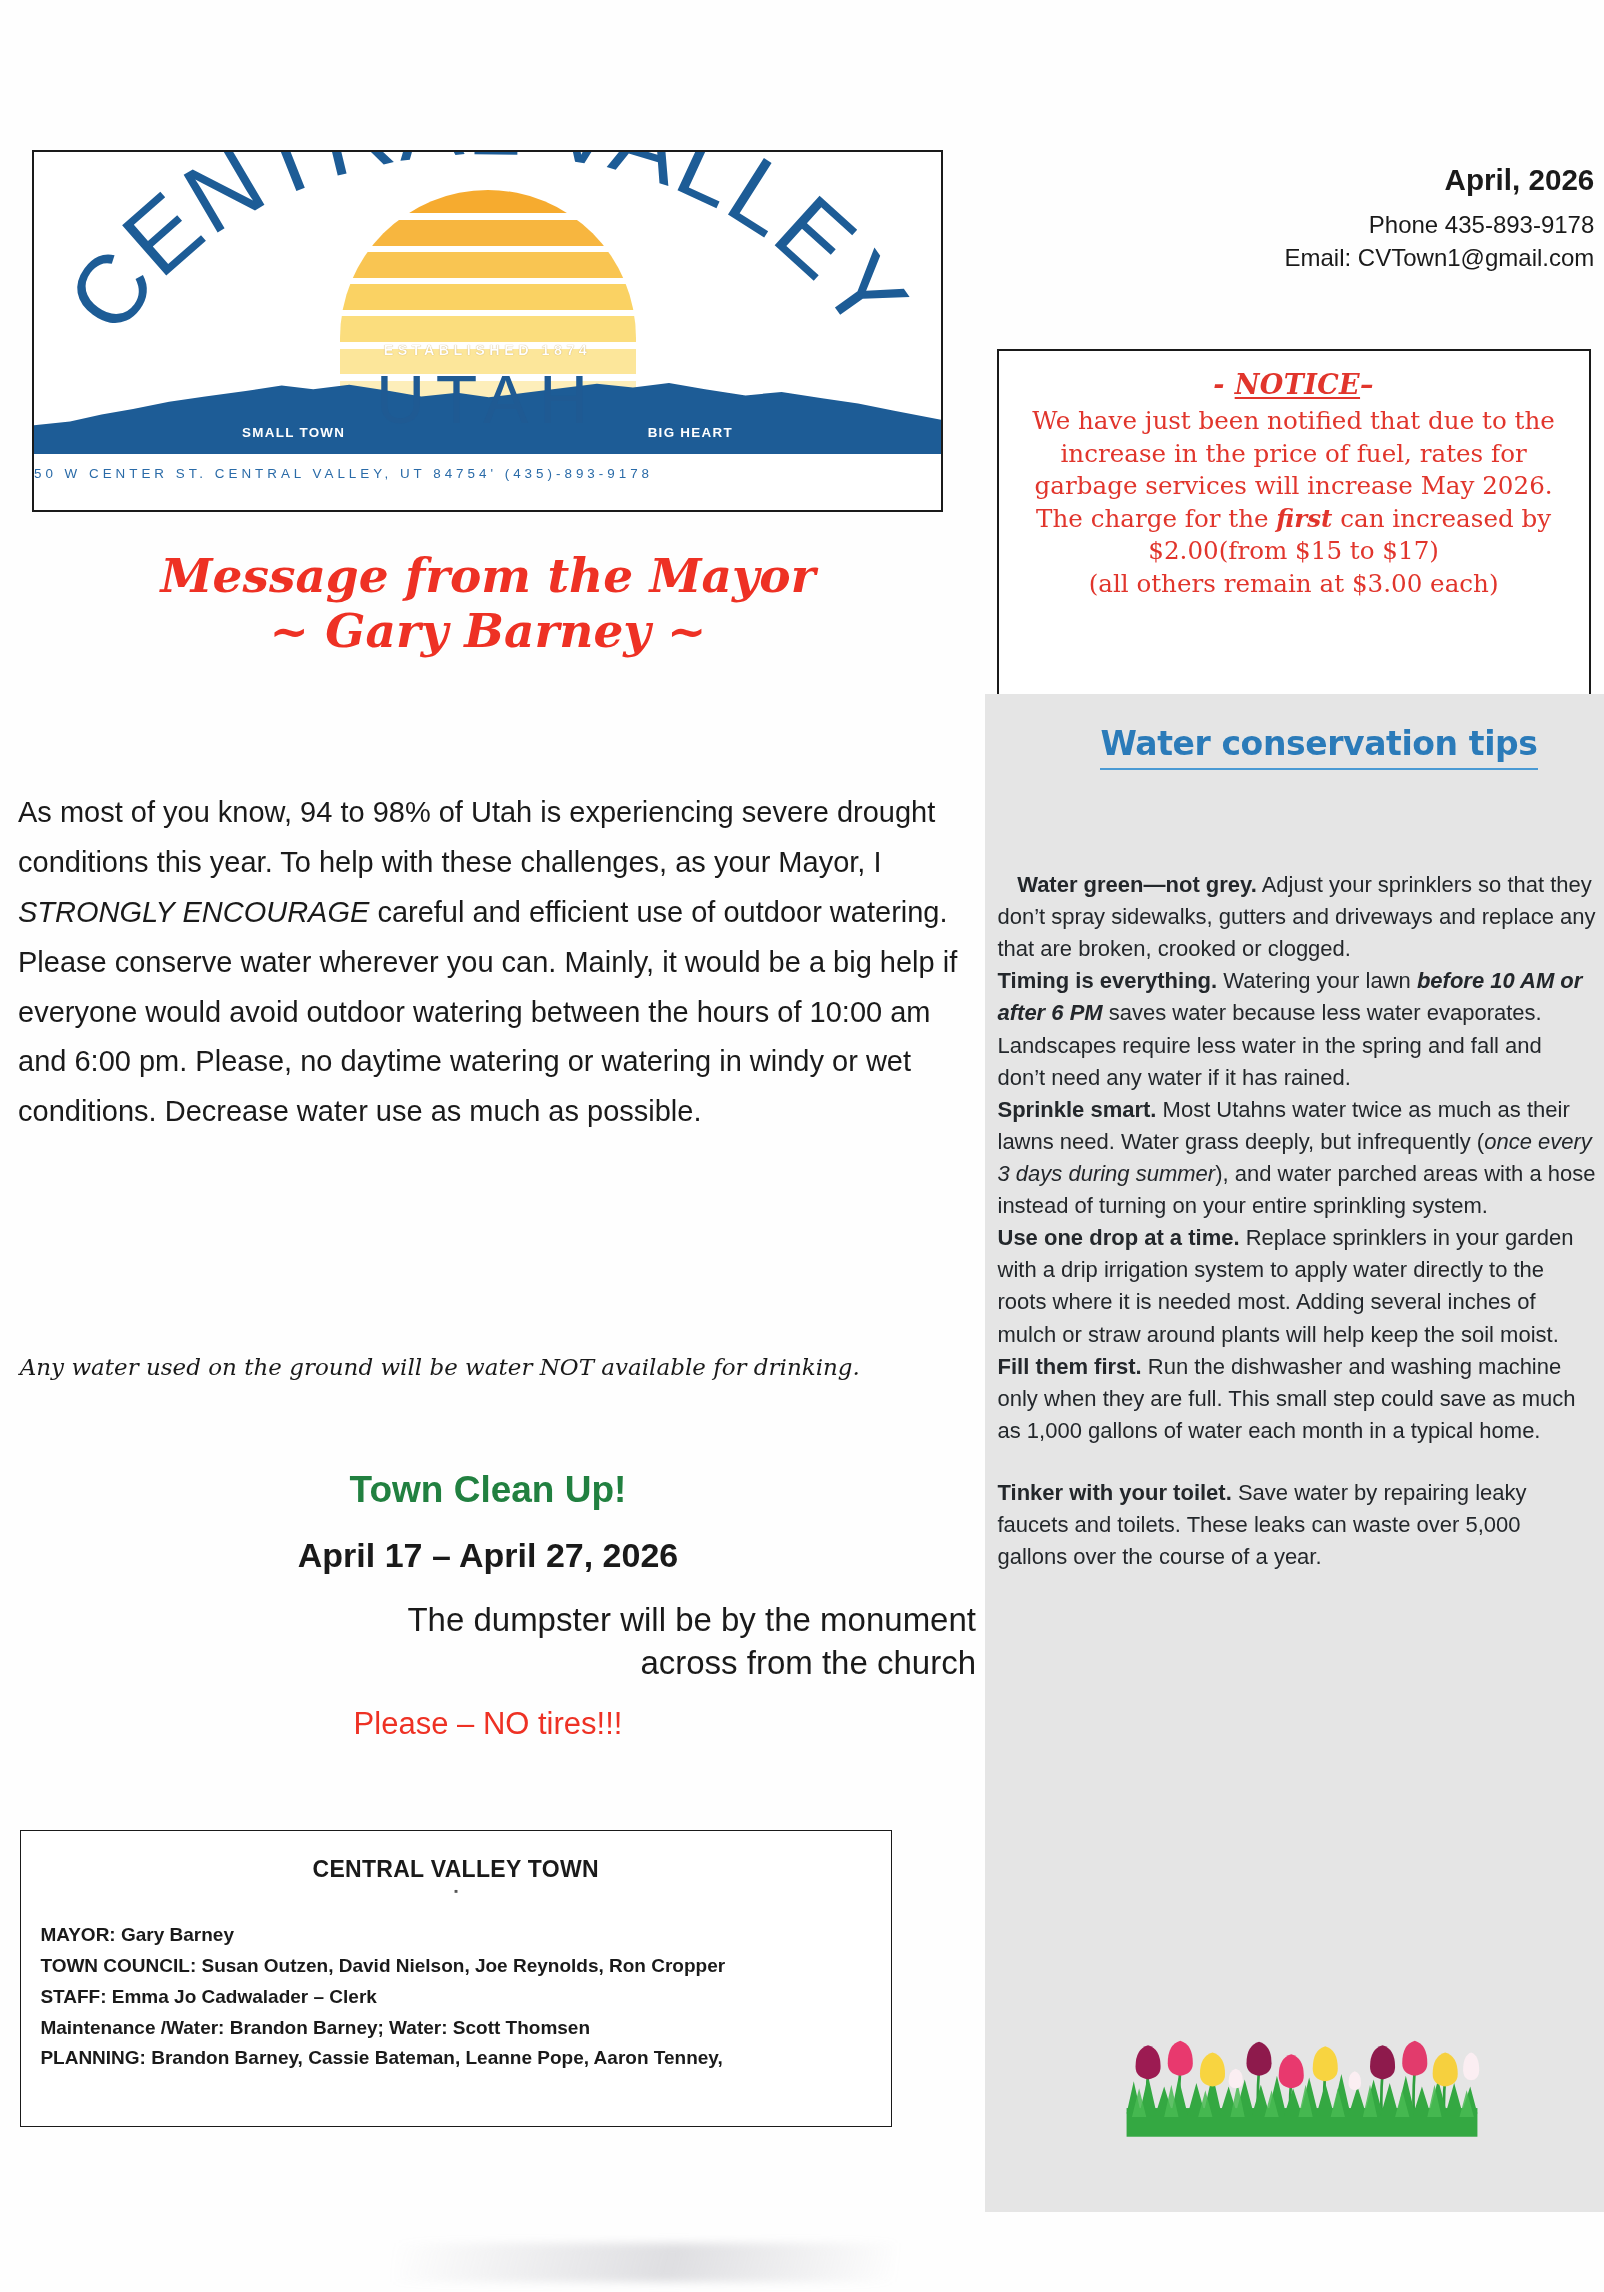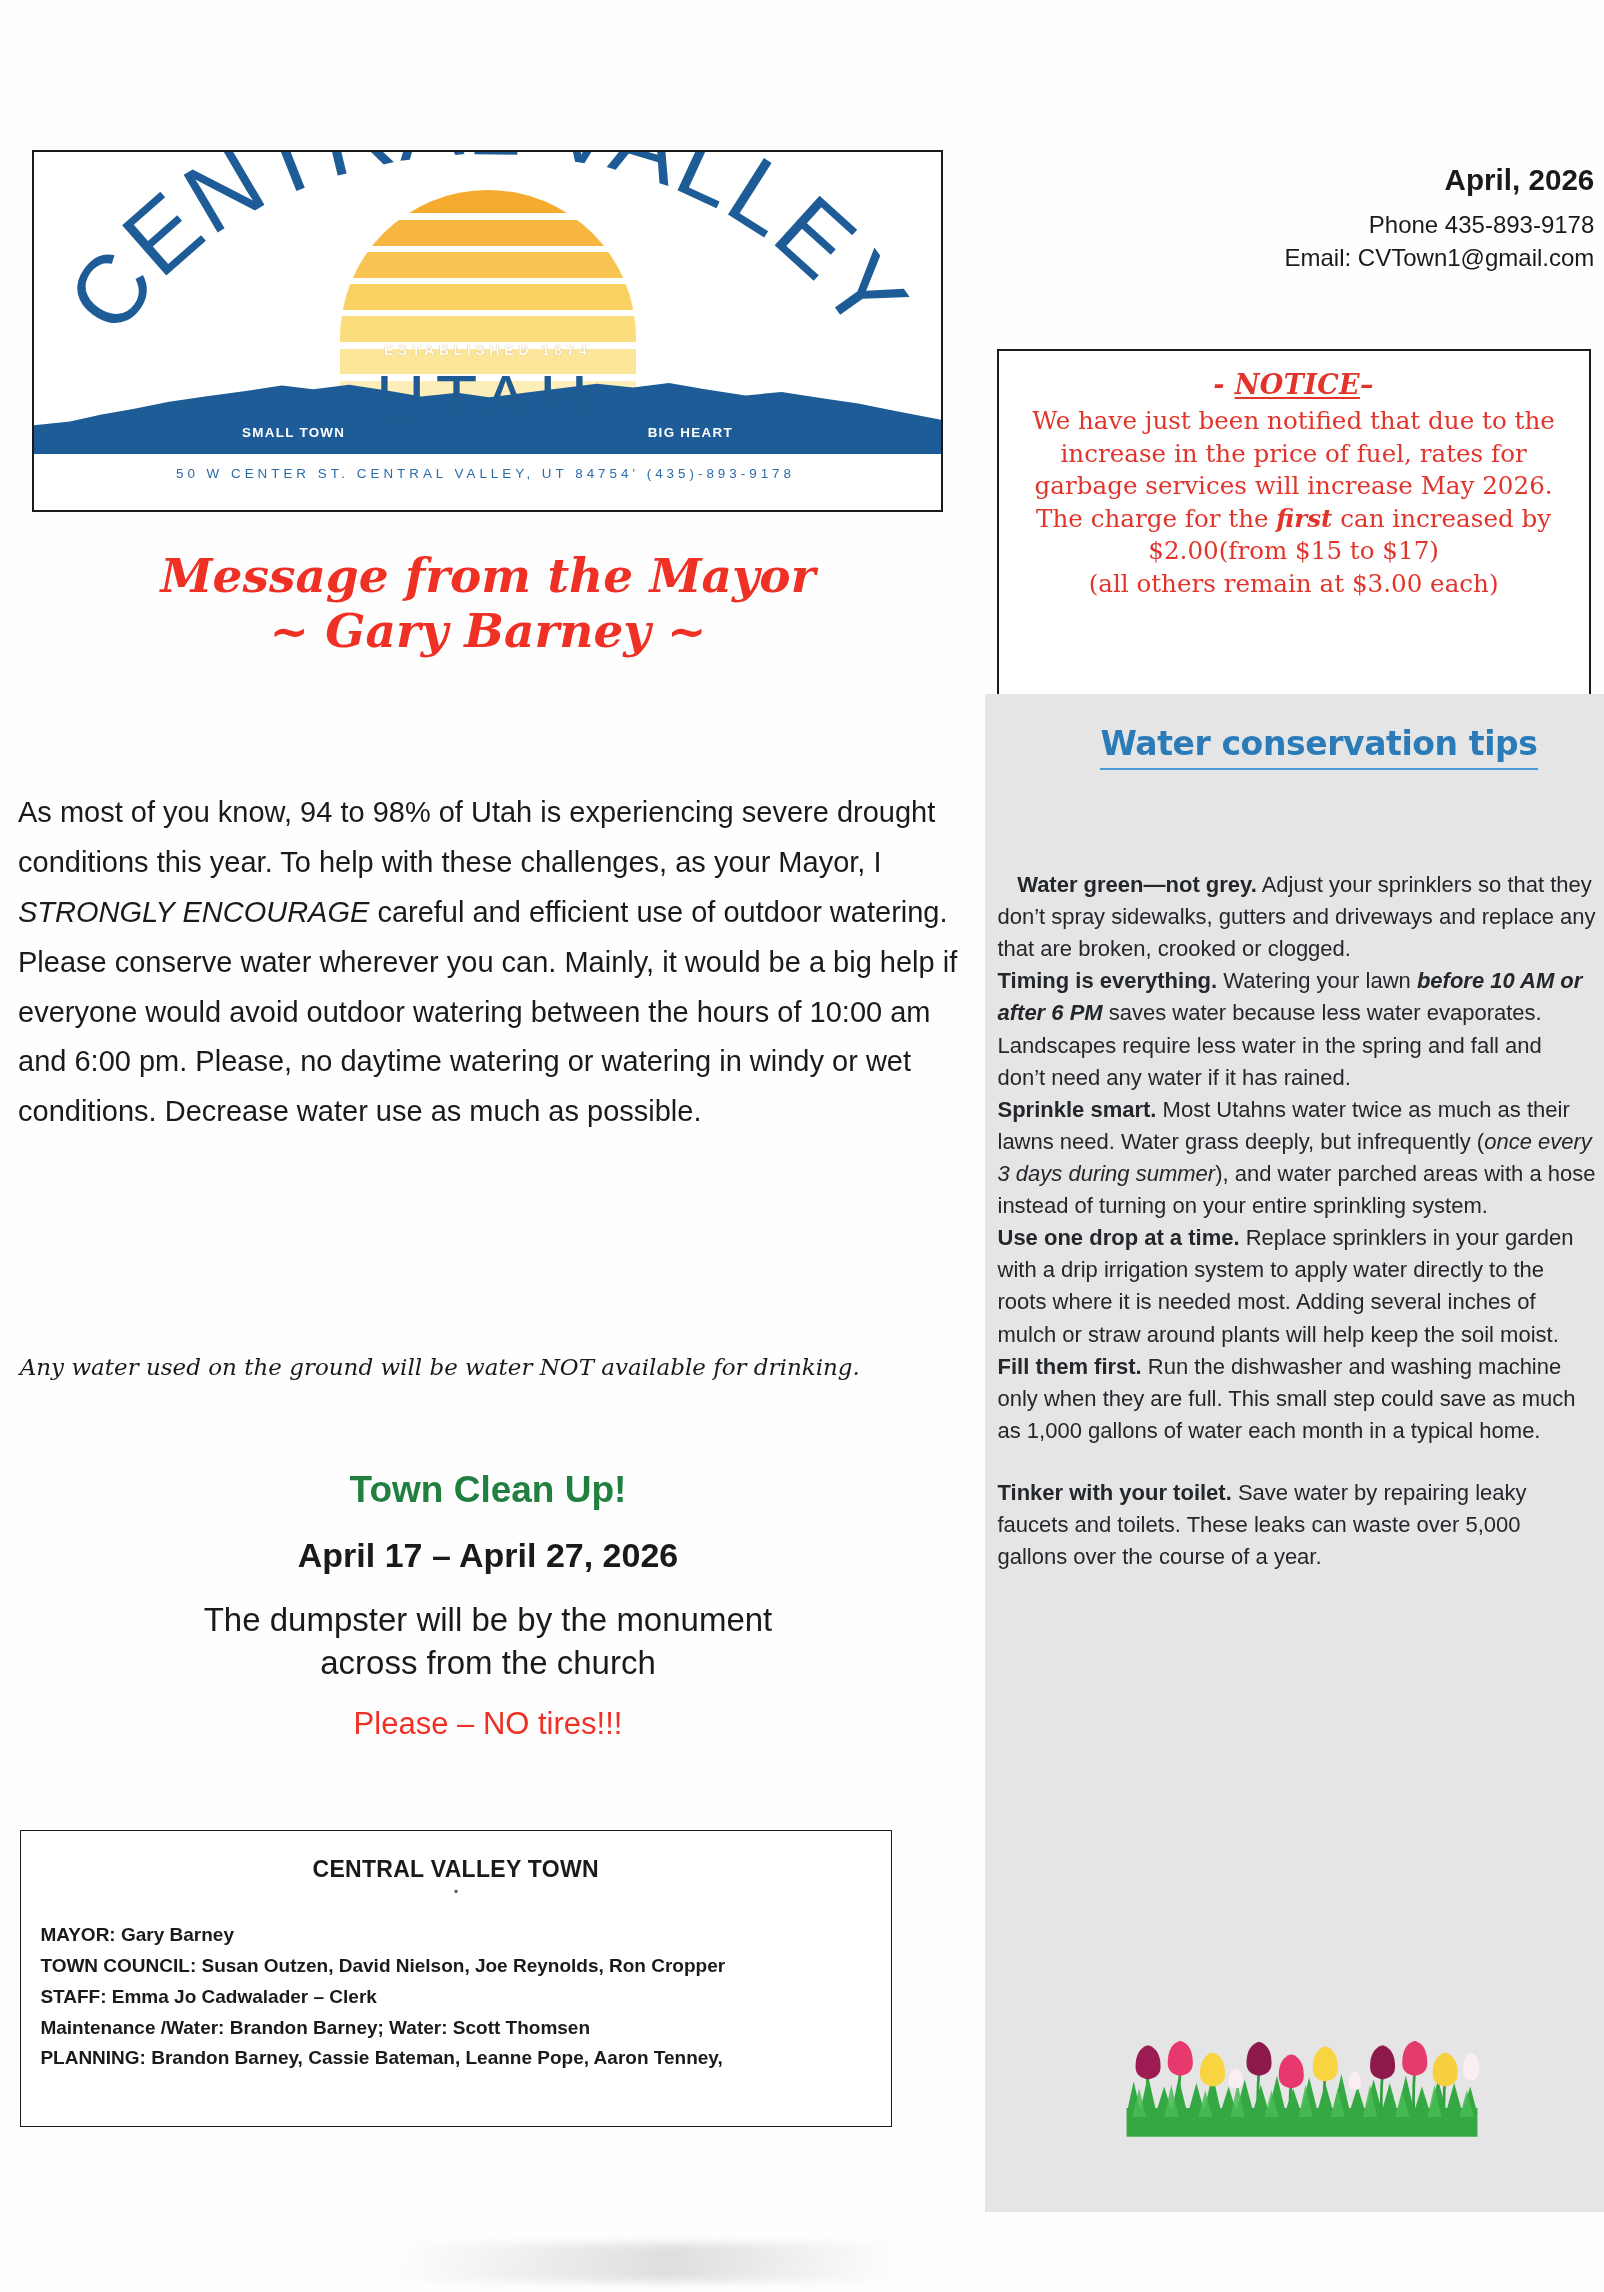--- a/index.html
+++ b/index.html
@@ -124,21 +124,20 @@
     bottom: 70px;
     color: #ffffff;
     font-size: 13.4px;
     letter-spacing: 1.3px;
     font-weight: bold;
   }
   .logo-address {
     position: absolute;
     left: 0; right: 4px;
     bottom: 29px;
-    text-align: center;
     color: #2a6ba8;
     font-size: 13.4px;
     letter-spacing: 4px;
     font-weight: 500;
   }
 
   .mayor-title {
     position: absolute;
     left: 0;
     top: 548px;
@@ -194,21 +193,21 @@
     text-align: center;
     color: #1a1a1a;
     font-size: 34px;
     font-weight: bold;
   }
   .cleanup-lines {
     position: absolute;
     left: 0;
     top: 1599px;
     width: 976px;
-    text-align: center;
+    text-align: right;
     color: #1a1a1a;
     font-size: 33px;
     line-height: 1.3;
   }
   .cleanup-notires {
     position: absolute;
     left: 0;
     top: 1706px;
     width: 976px;
     text-align: center;

